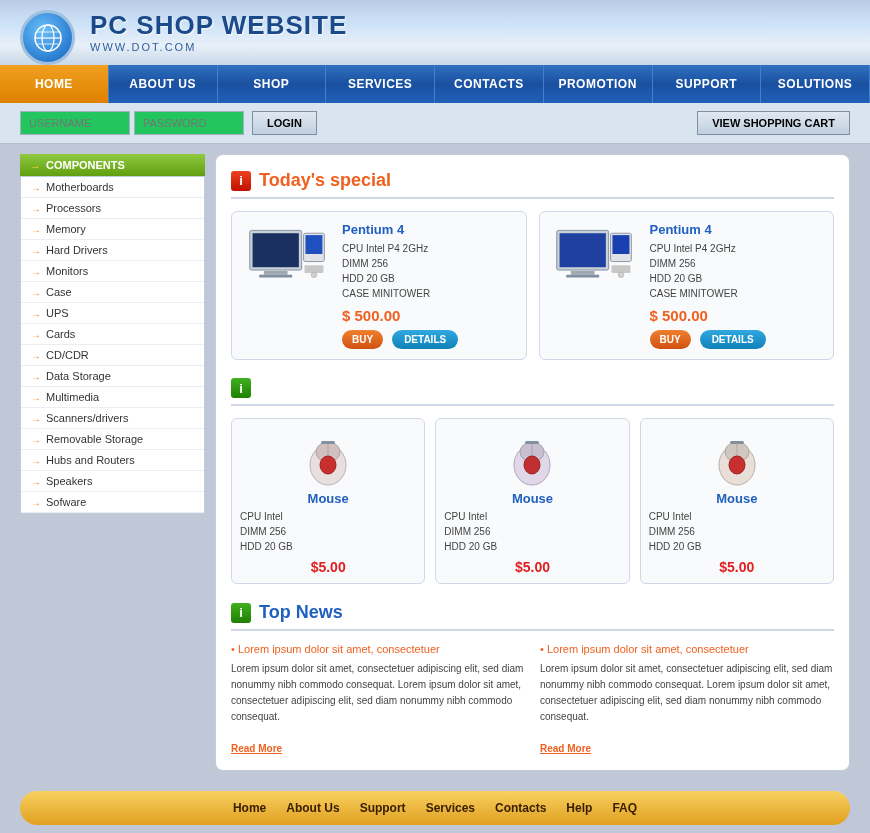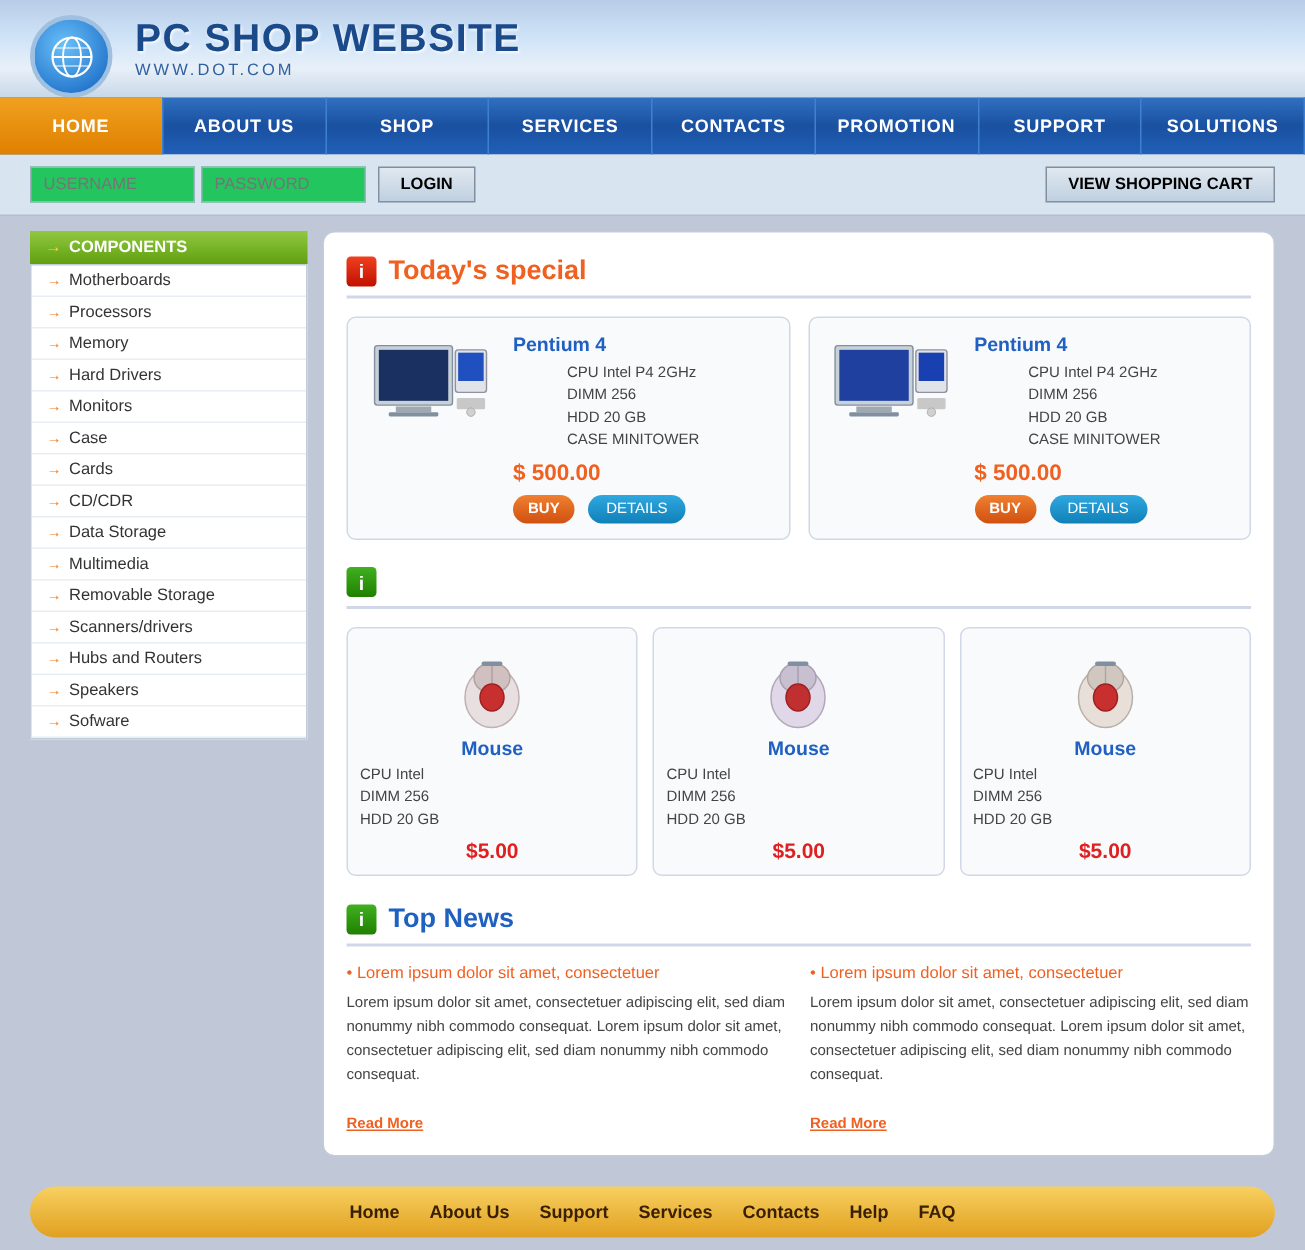--- a/index.html
+++ b/index.html
@@ -46,25 +46,25 @@
     .section-title h2.blue { color: #2060c0; }
 
     
     .product-grid-2 { display: grid; grid-template-columns: 1fr 1fr; gap: 12px; margin-bottom: 18px; }
     .product-grid-3 { display: grid; grid-template-columns: 1fr 1fr 1fr; gap: 10px; margin-bottom: 18px; }
     .product-card { border: 1px solid #d0d8e8; border-radius: 6px; padding: 10px; display: flex; gap: 10px; align-items: flex-start; background: #f8fafc; }
     .product-card .product-img { width: 90px; height: 80px; flex-shrink: 0; display: flex; align-items: center; justify-content: center; }
     .product-card .product-img svg, .product-card .product-img .img-placeholder { width: 85px; height: 75px; }
     .product-card .product-info { flex: 1; }
     .product-card .product-name { color: #2060c0; font-weight: bold; font-size: 13px; margin-bottom: 4px; }
-    .product-card .product-desc { font-size: 10px; color: #444; line-height: 1.5; margin-left: 36px; }
+    .product-card .product-desc { font-size: 10px; color: #444; line-height: 1.5; }
     .product-card .product-price { color: #f06020; font-size: 15px; font-weight: bold; margin: 6px 0; }
     .product-card .btn-group { display: flex; gap: 9px; }
     .btn-buy { background: linear-gradient(180deg, #f08030, #d05010); color: white; border: none; padding: 4px 10px; border-radius: 10px; font-size: 10px; font-weight: bold; cursor: pointer; text-transform: uppercase; }
-    .btn-details { background: linear-gradient(180deg, #30a8e0, #1080b8); color: white; border: none; padding: 4px 12px; border-radius: 10px; font-size: 10px; font-weight: normal; cursor: pointer; text-transform: uppercase; }
+    .btn-details { background: linear-gradient(180deg, #30a8e0, #1080b8); color: white; border: none; padding: 4px 12px; border-radius: 10px; font-size: 10px; font-weight: bold; cursor: pointer; text-transform: uppercase; }
 
     .product-card-sm { border: 1px solid #d0d8e8; border-radius: 6px; padding: 8px; display: flex; flex-direction: column; align-items: center; background: #f8fafc; }
     .product-card-sm .product-img-sm { width: 70px; height: 60px; margin-bottom: 4px; }
     .product-card-sm .product-name { color: #2060c0; font-weight: bold; font-size: 13px; margin-bottom: 3px; }
     .product-card-sm .product-desc { font-size: 10px; color: #444; line-height: 1.5; text-align: left; width: 100%; }
     .product-card-sm .product-price { color: #e02020; font-size: 14px; font-weight: bold; margin-top: 5px; }
 
     
     .news-grid { display: grid; grid-template-columns: 1fr 1fr; gap: 15px; }
     .news-item .news-title { color: #f06020; font-size: 11px; font-weight: normal; margin-bottom: 6px; }
@@ -125,26 +125,27 @@
 
   <div id="sidebar">
     <div class="sidebar-header">COMPONENTS</div>
     <div class="sidebar-list">
       <a>Motherboards</a>
       <a>Processors</a>
       <a>Memory</a>
       <a>Hard Drivers</a>
       <a>Monitors</a>
       <a>Case</a>
+      <a>UPS</a>
       <a>Cards</a>
       <a>CD/CDR</a>
       <a>Data Storage</a>
       <a>Multimedia</a>
+      <a>Scanners/drivers</a>
       <a>Removable Storage</a>
-      <a>Scanners/drivers</a>
       <a>Hubs and Routers</a>
       <a>Speakers</a>
       <a>Sofware</a>
     </div>
   </div>
 
   <div id="content">
 
     <div class="section-title">
       <div class="icon-i">i</div>

